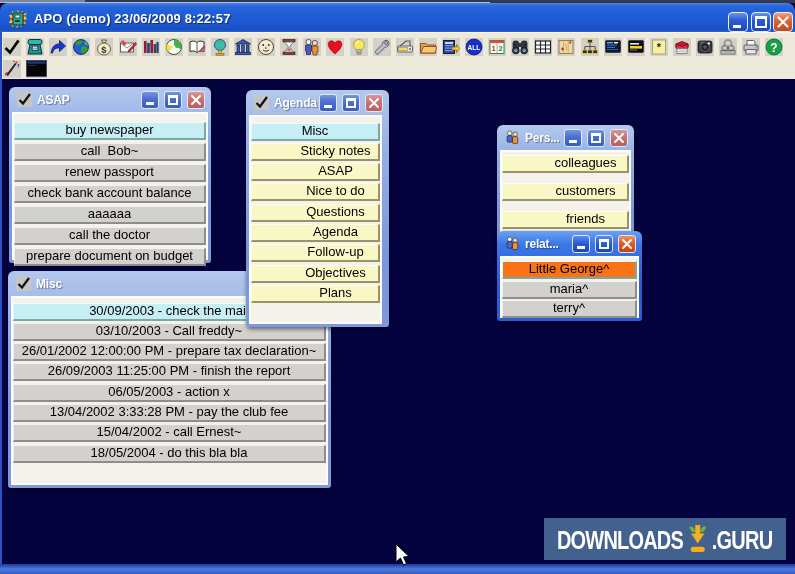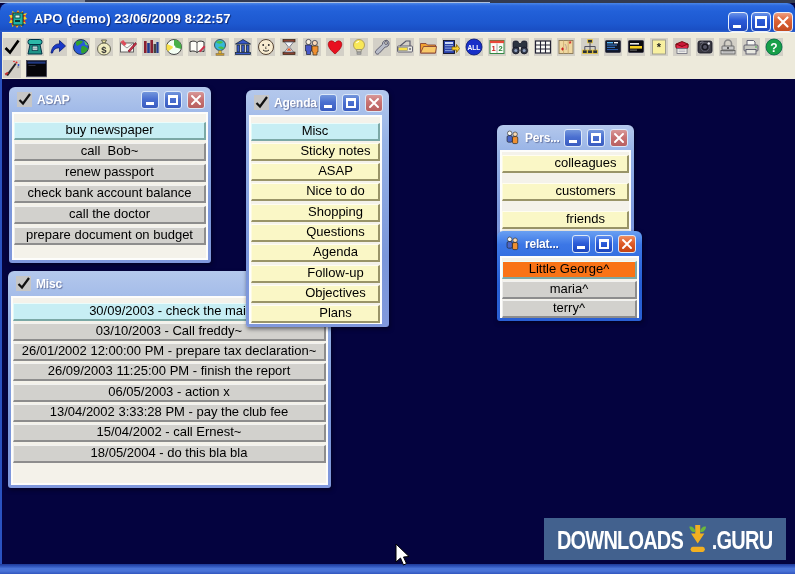--- a/index.html
+++ b/index.html
@@ -330,20 +330,21 @@
         <svg class="xmark" viewBox="0 0 18 18">
           <path d="M4.5 4.5 L13.5 13.5 M13.5 4.5 L4.5 13.5" stroke="#fff" stroke-width="2.2" stroke-linecap="round"></path>
         </svg>
       </div>
   </div>
   <div class="bd" style="top:25px; padding:8px 0 0;">
     <div class="it c">buy newspaper</div>
     <div class="it g">call &nbsp;Bob~</div>
     <div class="it g">renew passport</div>
     <div class="it g">check bank account balance</div>
+    <div class="it g">aaaaaa</div>
     <div class="it g">call the doctor</div>
     <div class="it g">prepare document on budget</div>
   </div>
 </div>
 
 <div class="cw inact" id="w-agenda" style="left:226px; top:90px; width:143px; height:237px;margin-left:20px;">
   <div class="tb">
     <svg class="ticon" viewBox="0 0 15 15">
         <rect width="15" height="15" fill="#c6c6c6"></rect>
         <path d="M2.5 8 L6 11.5 L13 2" stroke="#111" stroke-width="2.2" fill="none"></path>
@@ -359,21 +360,20 @@
         <svg class="xmark" viewBox="0 0 18 18">
           <path d="M4.5 4.5 L13.5 13.5 M13.5 4.5 L4.5 13.5" stroke="#fff" stroke-width="2.2" stroke-linecap="round"></path>
         </svg>
       </div>
   </div>
   <div class="bd" style="top:25px; padding:5.6px 0 0;">
     <div class="it c">Misc</div>
     <div class="it y">Sticky notes</div>
     <div class="it y">ASAP</div>
     <div class="it y">Nice to do</div>
-    <div class="it y">Shopping</div>
     <div class="it y">Questions</div>
     <div class="it y">Agenda</div>
     <div class="it y">Follow-up</div>
     <div class="it y">Objectives</div>
     <div class="it y">Plans</div>
   </div>
 </div>
 
 <div class="cw inact" id="w-pers" style="left:497px; top:125px; width:137px; height:130px;">
   <div class="tb">

